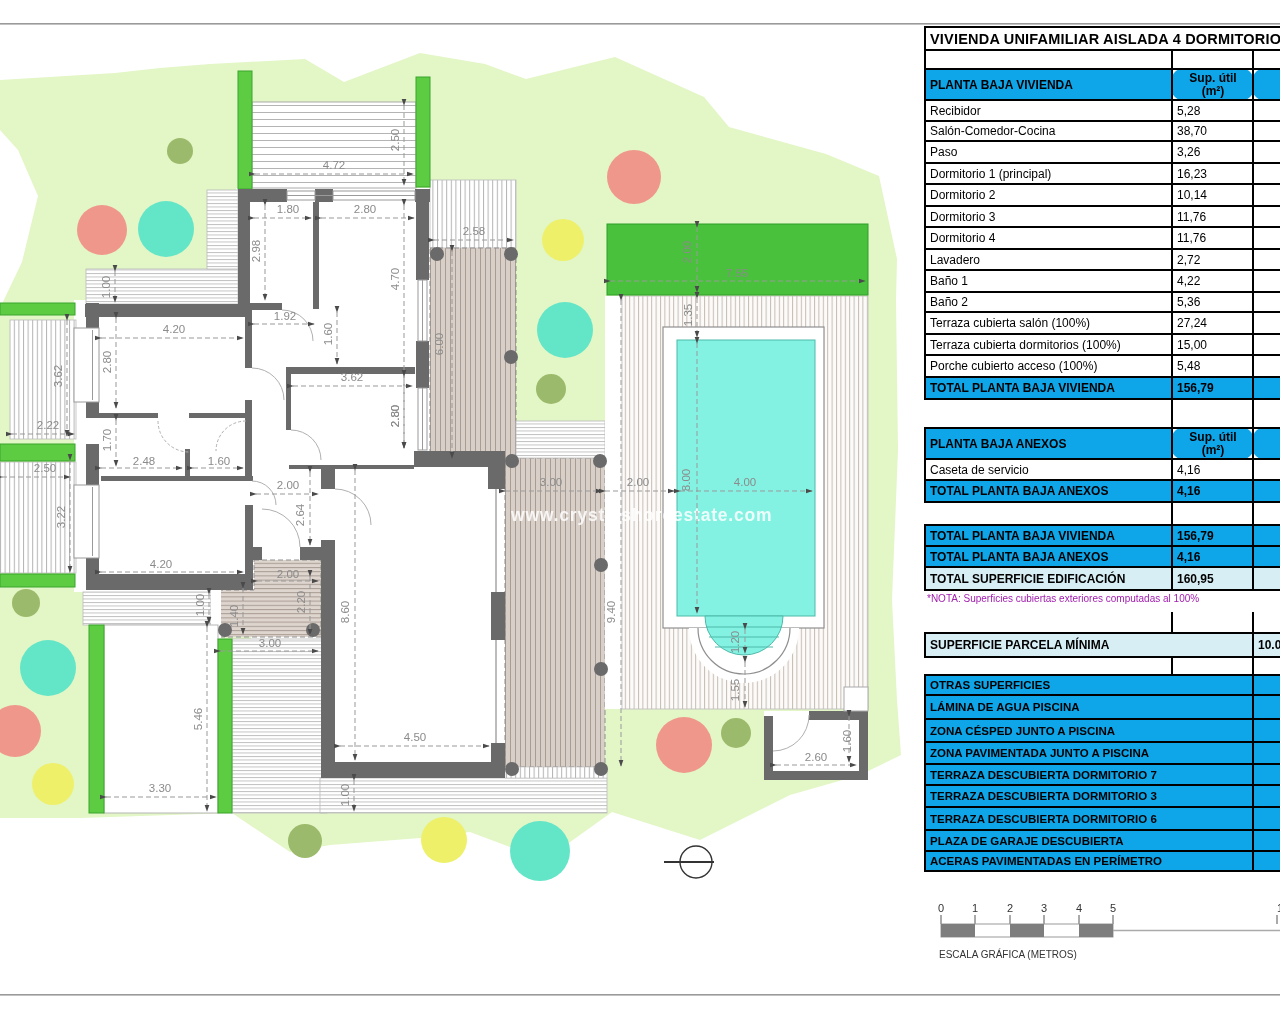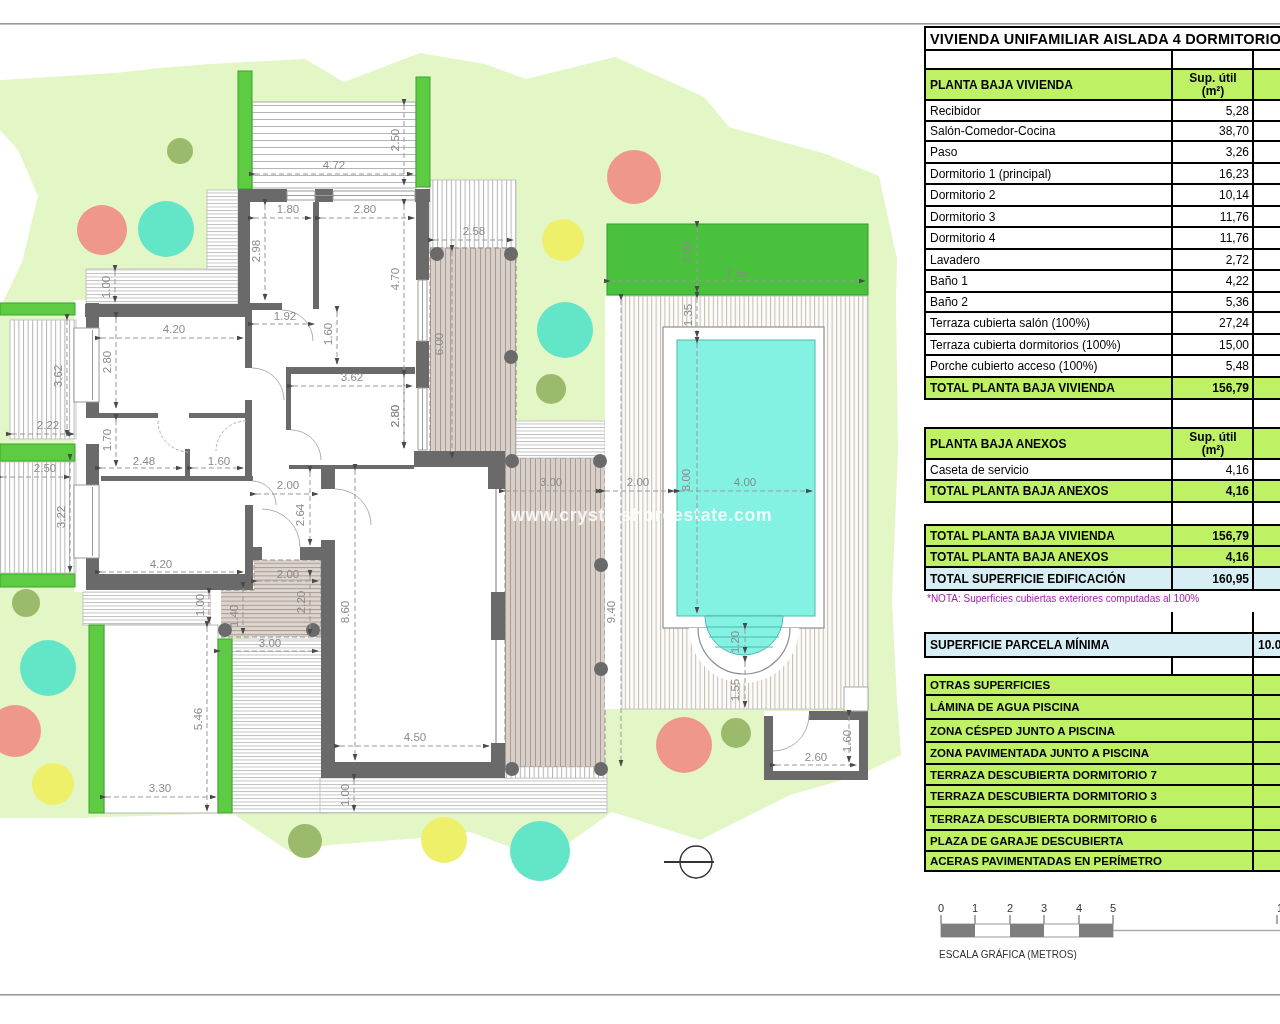--- a/index.html
+++ b/index.html
@@ -2,25 +2,25 @@
 <html><head>
 <meta charset="utf-8">
 <style>
   html,body{margin:0;padding:0;}
   body{width:1280px;height:1024px;overflow:hidden;position:relative;background:#fff;
        font-family:"Liberation Sans", sans-serif;}
   #plan{position:absolute;left:0;top:0;}
   .tbl{position:absolute;border-collapse:collapse;table-layout:fixed;}
   .tbl td{border:2px solid #000;font-family:"Liberation Sans",sans-serif;
           padding:0 3px 0 4px;overflow:hidden;white-space:nowrap;color:#000;}
-  .beige{background:#bef264;}
+  .beige{background:#0ea5e9;}
   .blue{background:#d8eef5;}
   .b{font-weight:bold;}
-  .r{text-align:right;}
-  .c{text-align:center;}
+  .r{}
+  .c{text-align:center;border-radius:10px;}
 </style>
 </head>
 <body>
 
 <svg id="plan" width="1280" height="1024" viewBox="0 0 1280 1024">
 <defs>
   <pattern id="hV" width="4.6" height="8" patternUnits="userSpaceOnUse">
     <rect width="4.6" height="8" fill="#ffffff"></rect>
     <line x1="0.5" y1="0" x2="0.5" y2="8" stroke="#b4b4b4" stroke-width="1"></line>
   </pattern>

